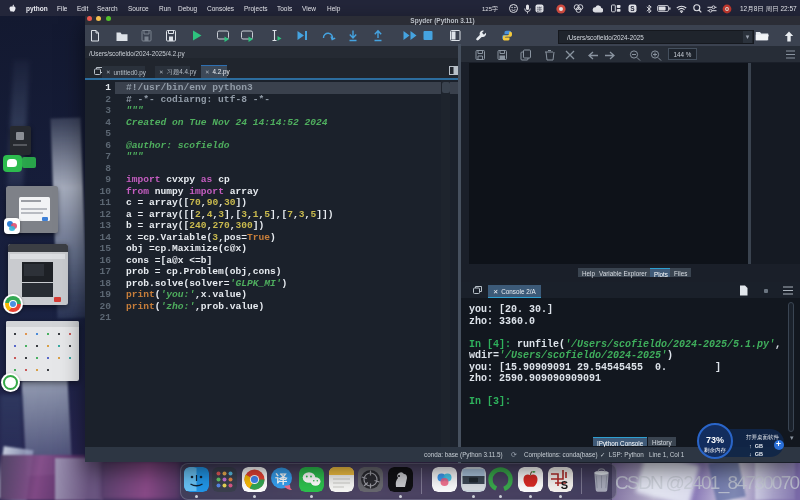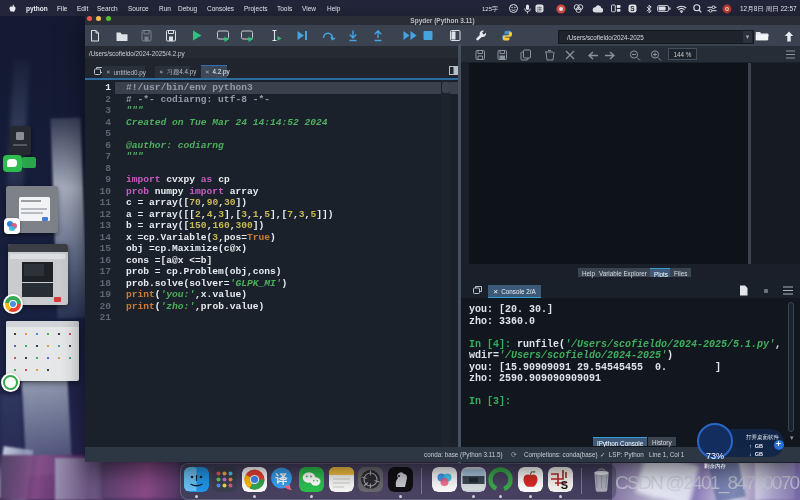--- a/index.html
+++ b/index.html
@@ -441,30 +441,30 @@
 15
 16
 17
 18
 19
 20
 21</div>
     <div id="code"><span class="cm">#!/usr/bin/env python3
 # -*- codiarng: utf-8 -*-</span>
 <span class="st">"""</span>
-<span class="st">Created on Tue Mar 24 14:14:52 2024</span>
-
-<span class="st">@author: codiarng</span>
+<span class="st">Created on Tue Nov 24 14:14:52 2024</span>
+
+<span class="st">@author: scofieldo</span>
 <span class="st">"""</span>
 
 <span class="kw">import</span> cvxpy <span class="kw">as</span> cp
-<span class="kw">prob</span> numpy <span class="kw">import</span> array
+<span class="kw">from</span> numpy <span class="kw">import</span> array
 c = array([<span class="nu">70</span>,<span class="nu">90</span>,<span class="nu">30</span>])
 a = array([[<span class="nu">2</span>,<span class="nu">4</span>,<span class="nu">3</span>],[<span class="nu">3</span>,<span class="nu">1</span>,<span class="nu">5</span>],[<span class="nu">7</span>,<span class="nu">3</span>,<span class="nu">5</span>]])
-b = array([<span class="nu">150</span>,<span class="nu">160</span>,<span class="nu">300</span>])
+b = array([<span class="nu">240</span>,<span class="nu">270</span>,<span class="nu">300</span>])
 x =cp.Variable(<span class="nu">3</span>,pos=<span class="bi">True</span>)
 obj =cp.Maximize(c@x)
 cons =[a@x &lt;=b]
 prob = cp.Problem(obj,cons)
 prob.solve(solver=<span class="st">'GLPK_MI'</span>)
 <span class="bi">print</span>(<span class="st">'you:'</span>,x.value)
 <span class="bi">print</span>(<span class="st">'zho:'</span>,prob.value)
 </div>
   </div>
   <div id="vsplit"></div>
@@ -539,19 +539,19 @@
   <div id="statusbar">
     <span style="position:absolute;left:339px">conda: base (Python 3.11.5)</span>
     <span style="position:absolute;left:426px;color:#9ba4b0;font-size:7px">⟳</span>
     <span style="position:absolute;left:439px">Completions: conda(base)</span>
     <span style="position:absolute;left:515px">✓&nbsp; LSP: Python</span>
     <span style="position:absolute;left:564px">Line 1, Col 1</span>
   </div>
 </div>
 <div id="pill"></div>
 <div id="gauge">
-    <div style="font-size:9px;font-weight:normal;margin-top:26px">73%</div>
+    <div style="font-size:9px;font-weight:bold;margin-top:10px">73%</div>
     <div style="font-size:5.5px;margin-top:1.5px">剩余内存</div>
   </div>
 <div class="tinyw" style="left:746px;top:434px;font-size:5.5px">打开桌面软件</div>
 <div class="tinyw" style="left:749px;top:443px;font-weight:bold;font-size:5.5px">↑&nbsp; GB</div>
 <div class="tinyw" style="left:749px;top:451px;font-weight:bold;font-size:5.5px">↓&nbsp; GB</div>
 <div id="plusbtn">+</div>
 
 </body></html>

